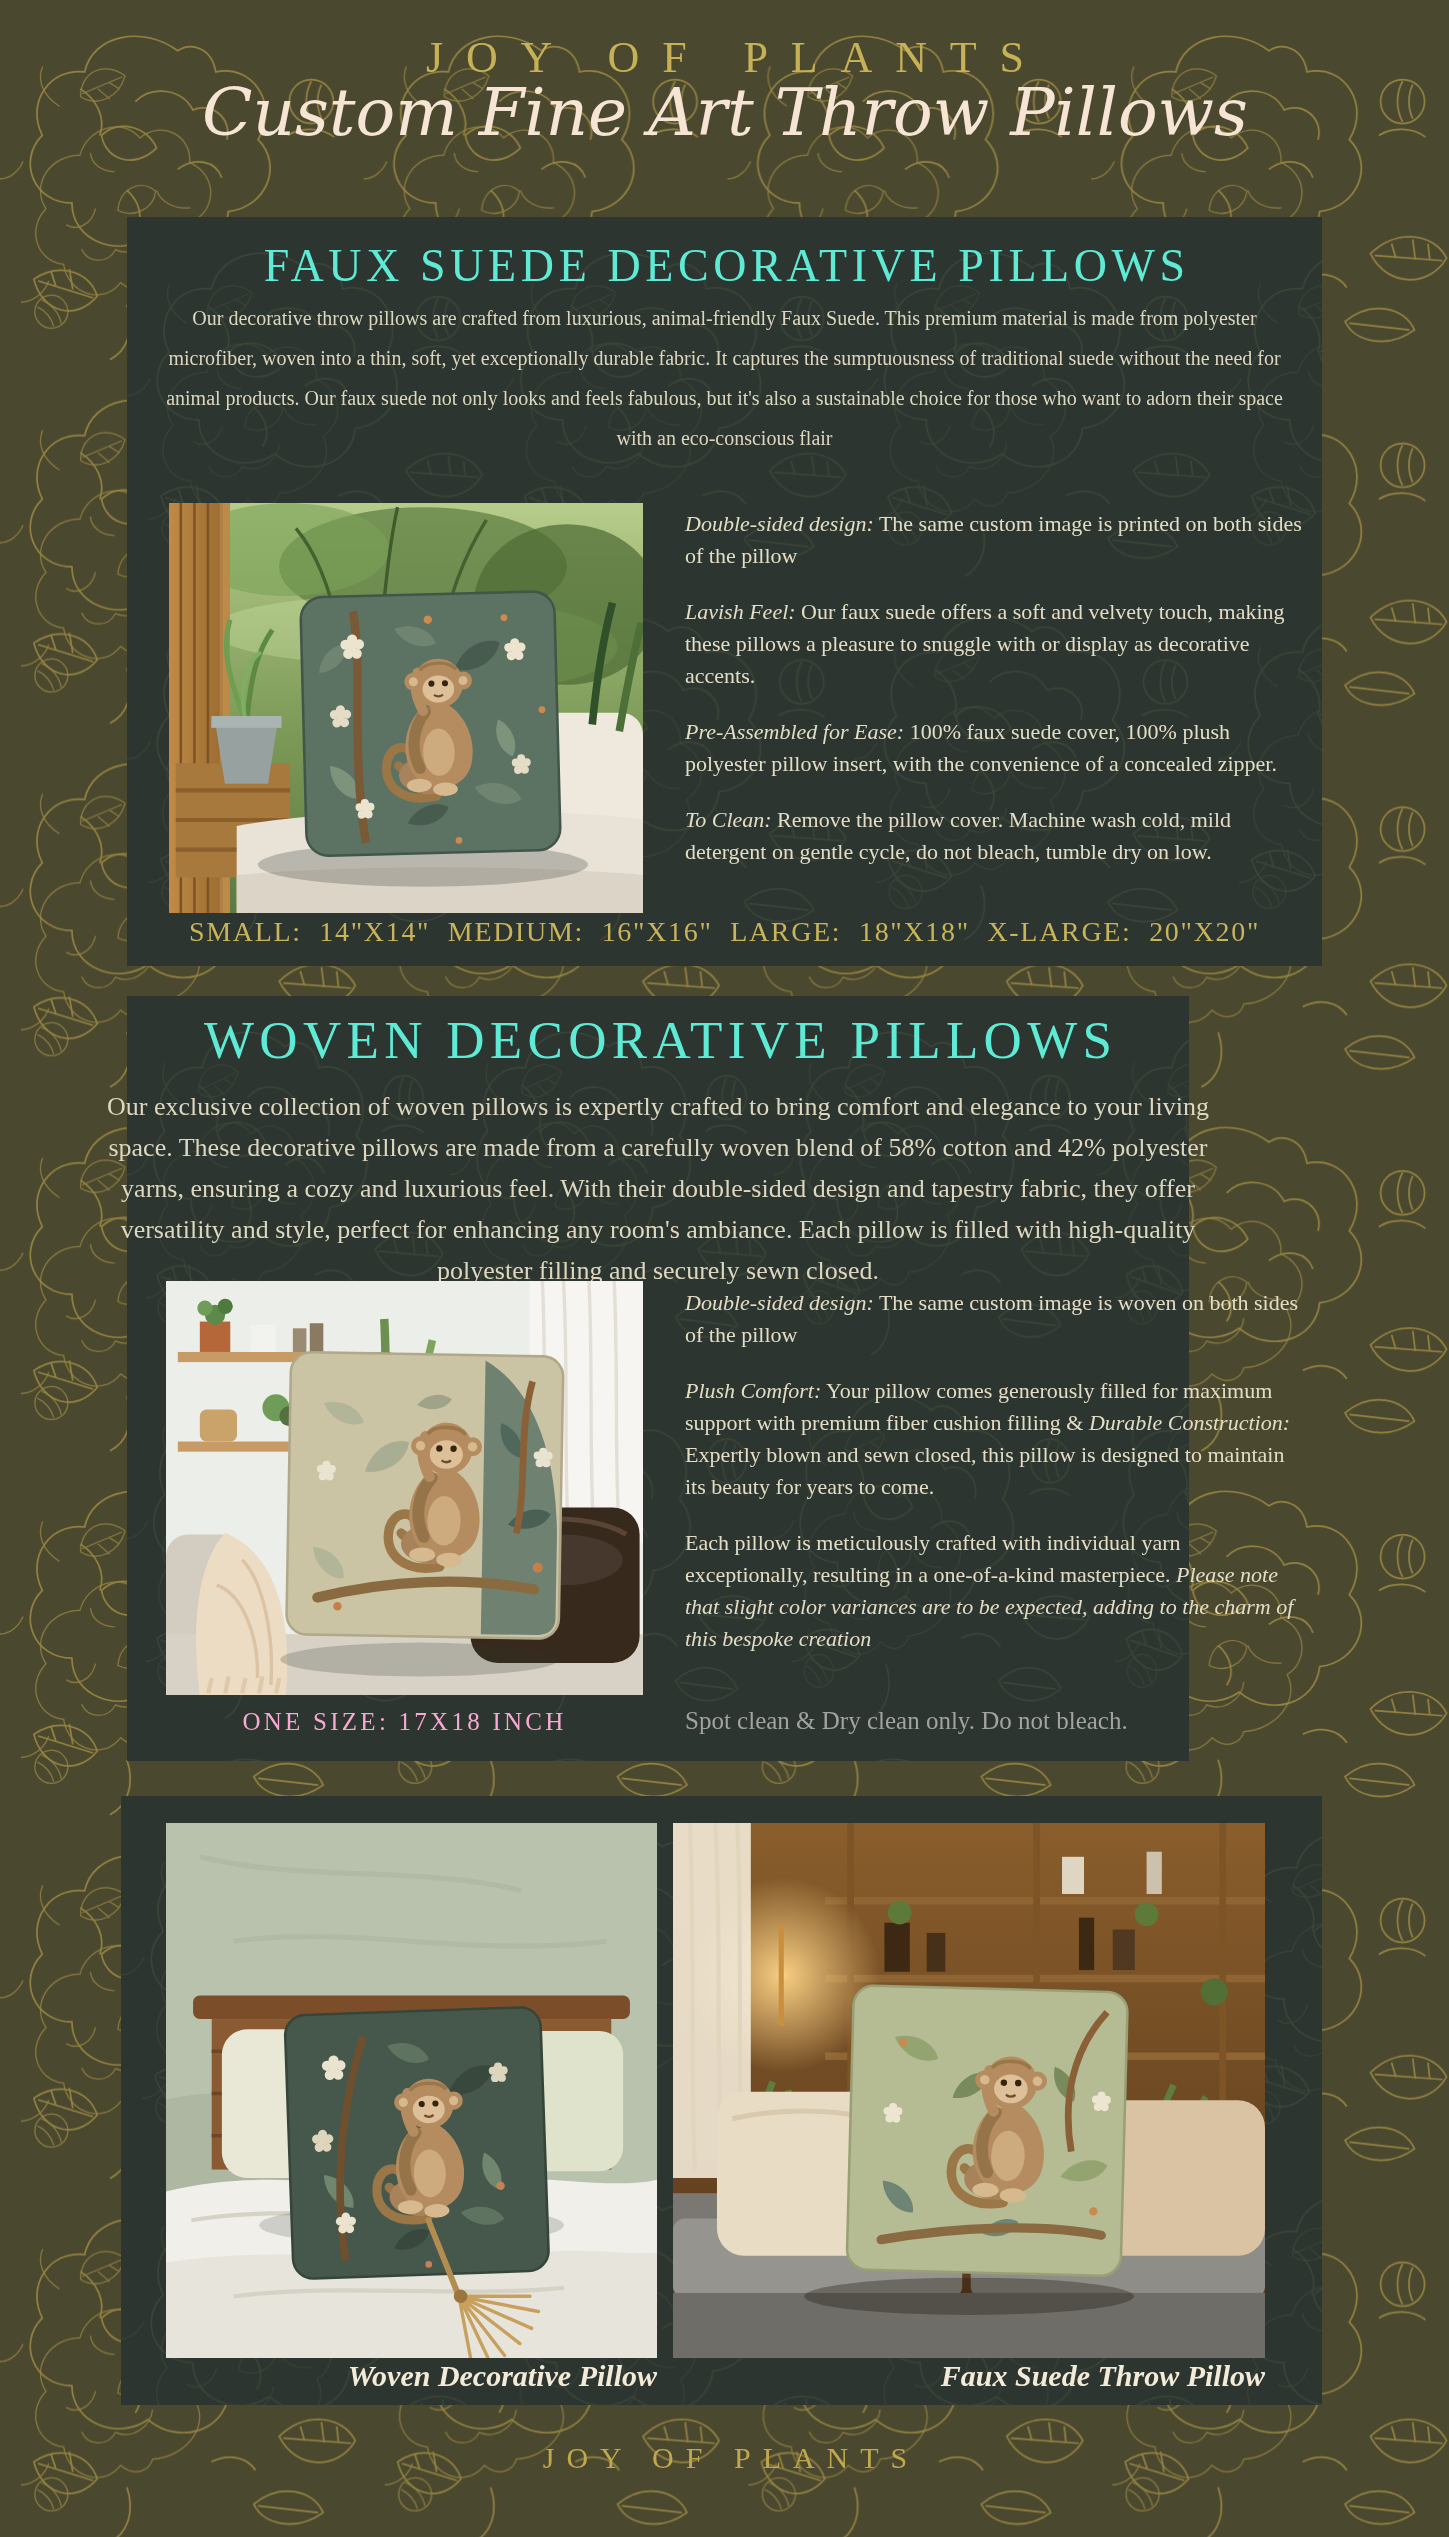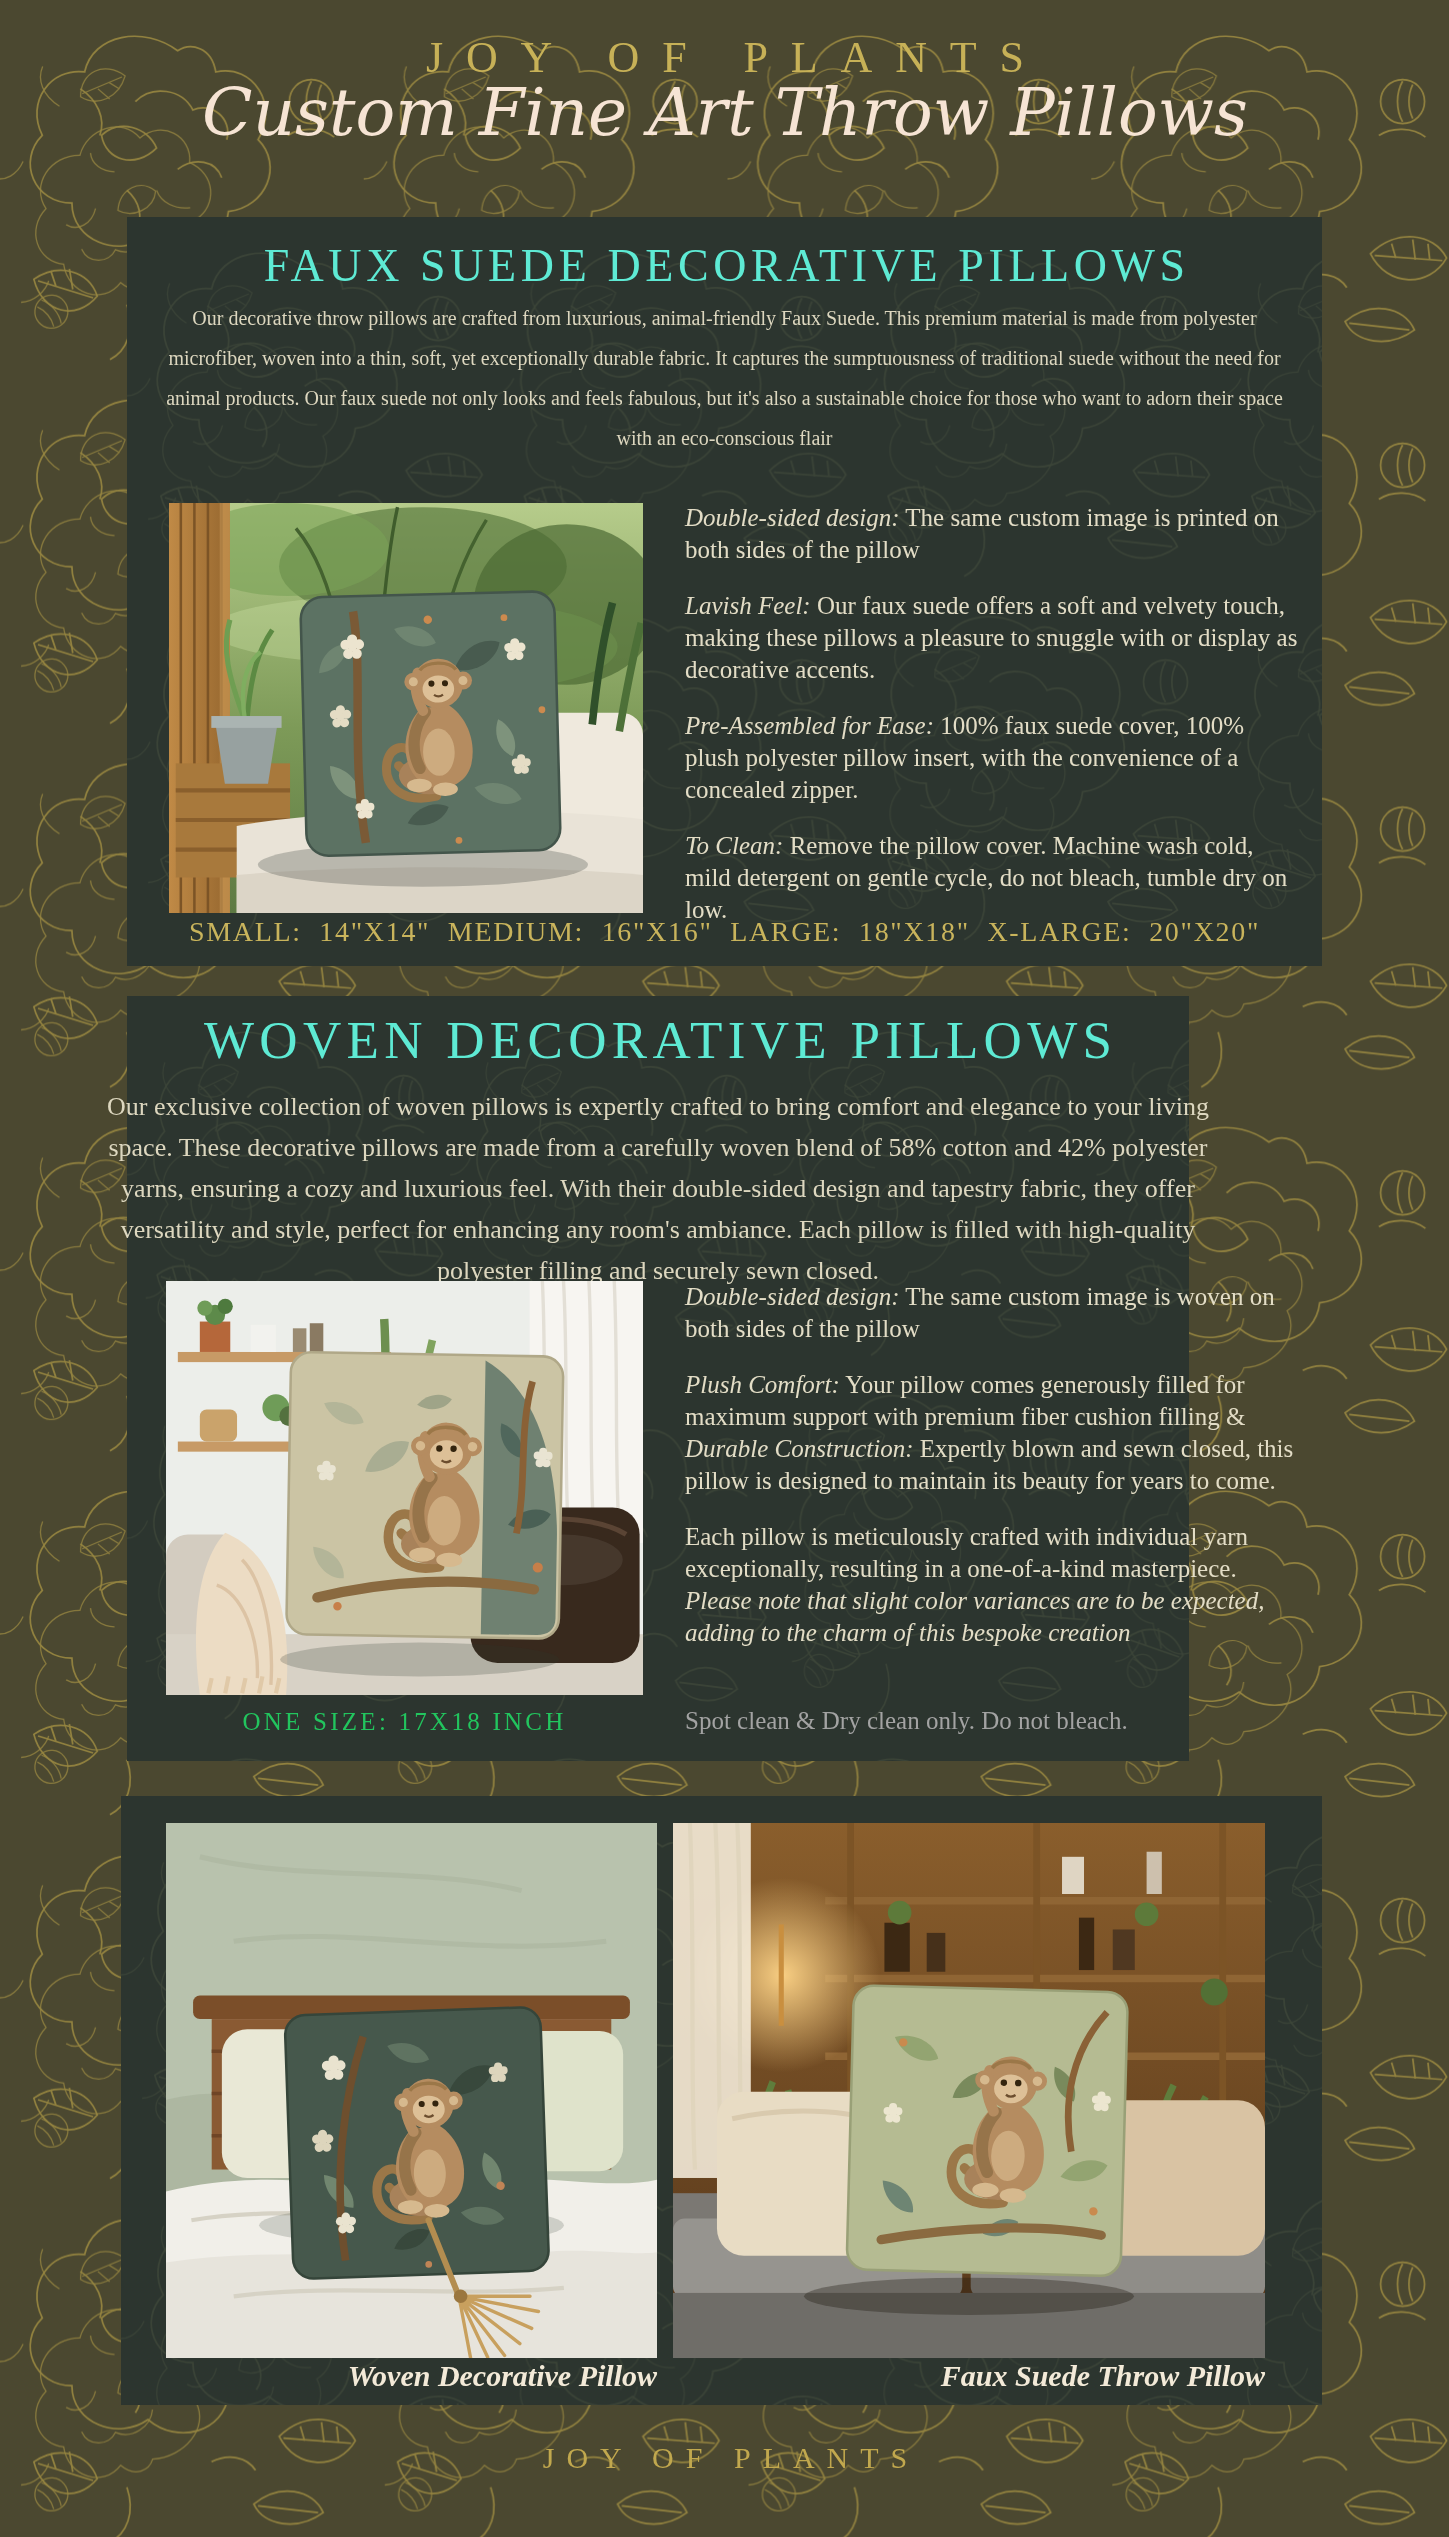--- a/index.html
+++ b/index.html
@@ -43,30 +43,30 @@
   .panel-2 .intro{top:90px;font-size:26px;line-height:41px;}
 
   .photo{position:absolute;overflow:hidden;}
   .photo svg{display:block;position:absolute;left:0;top:0;width:100%;height:100%;}
   .photo-1{left:42px;top:286px;width:474px;height:410px;}
   .photo-2{left:39px;top:285px;width:477px;height:414px;}
   .photo-3{left:45px;top:27px;width:491px;height:535px;}
   .photo-4{left:552px;top:27px;width:592px;height:535px;}
 
   .features{position:absolute;left:558px;top:285px;width:619px;color:#e3ddc6;}
-  .feature{margin:0 0 24px 0;font-size:25px;line-height:32px;}
+  .feature{margin:6px 0 24px 0;font-size:22px;line-height:32px;}
   .it{font-style:italic;}
 
   .sizes{
     position:absolute;top:699px;left:0;width:100%;text-align:center;
     color:#c9b45c;font-size:28px;letter-spacing:.06em;word-spacing:.32em;white-space:pre-wrap;
   }
   .one-size{
     position:absolute;left:39px;top:712px;width:477px;text-align:center;
-    color:#22c55e;font-size:25px;letter-spacing:.13em;
+    color:#f9a8d4;font-size:25px;letter-spacing:.13em;
   }
   .care{position:absolute;left:558px;top:711px;width:619px;font-size:25px;color:#a3a3a3;}
 
   .caption{
     position:absolute;top:563px;text-align:right;color:#f3ead8;
     font-style:italic;font-weight:600;font-size:30px;
   }
   .caption-left{left:45px;width:491px;}
   .caption-right{left:552px;width:592px;}
 

